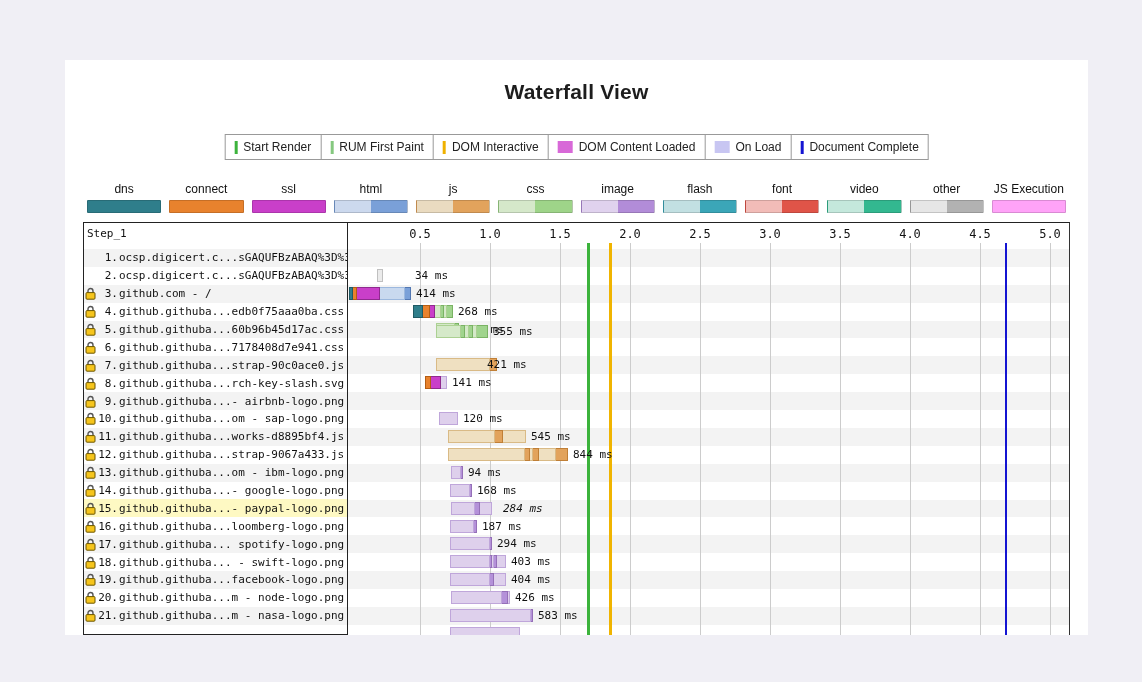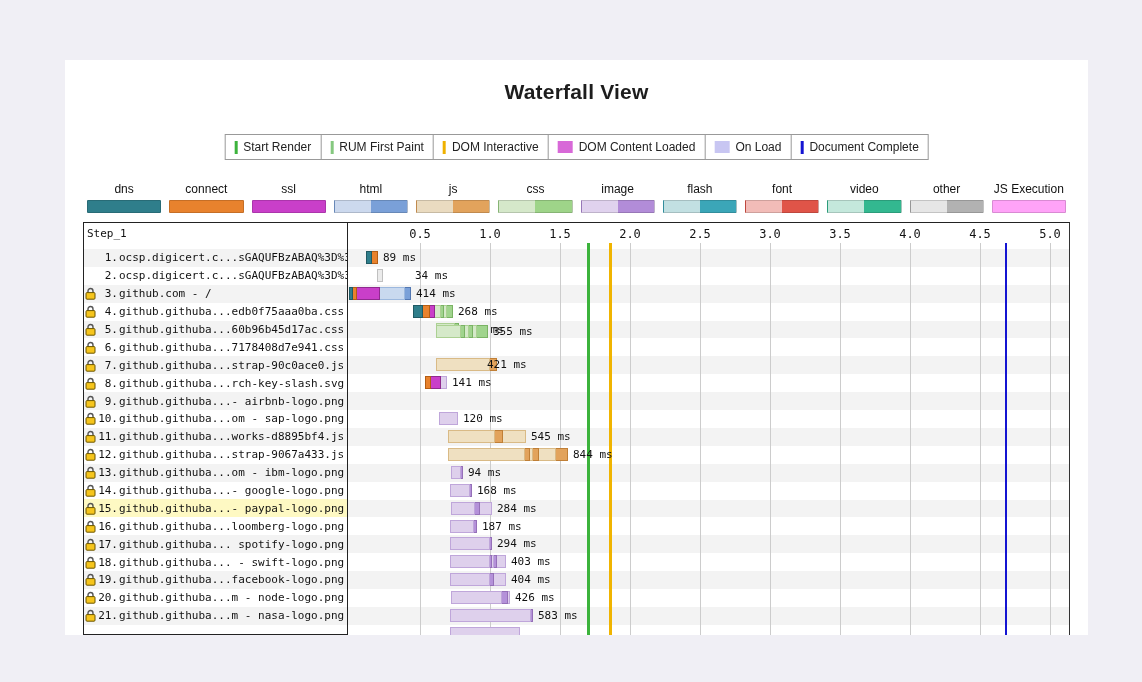--- a/index.html
+++ b/index.html
@@ -400,27 +400,20 @@
         <div class="tick-label" style="left: 470px;">3.5</div>
         <div class="gridline" style="left: 562px;"></div>
         <div class="tick-label" style="left: 540px;">4.0</div>
         <div class="gridline" style="left: 632px;"></div>
         <div class="tick-label" style="left: 610px;">4.5</div>
         <div class="gridline" style="left: 702px;"></div>
         <div class="tick-label" style="left: 680px;">5.0</div>
         <div class="marker" style="left: 238.6px; width: 3px; background: rgb(60, 179, 60);"></div>
         <div class="marker" style="left: 261px; width: 3px; background: rgb(240, 180, 0);"></div>
         <div class="marker" style="left: 657.2px; width: 2px; background: rgb(20, 20, 210);"></div>
-        <div class="wrow" style="top: 26px;">
-          <div class="bar" style="left: 18px;">
-            <div class="seg" style="width: 6px; background: linear-gradient(rgb(47, 126, 139), rgb(47, 126, 139)) rgb(47, 126, 139); border-color: rgb(32, 90, 100);"></div>
-            <div class="seg" style="width: 6px; background: linear-gradient(rgb(232, 130, 45), rgb(232, 130, 45)) rgb(232, 130, 45); border-color: rgb(180, 93, 20);"></div>
-          </div>
-          <div class="bar-label" style="left: 35px;">89 ms</div>
-        </div>
         <div class="wrow" style="top: 43.9px;">
           <div class="bar" style="left: 29px;">
             <div class="seg" style="width: 6px; background: linear-gradient(rgb(235, 235, 235), rgb(235, 235, 235)) rgb(235, 235, 235); border-color: rgb(192, 192, 192);"></div>
           </div>
           <div class="bar-label" style="left: 40px; margin-left: 27px;">34 ms</div>
         </div>
         <div class="wrow" style="top: 61.8px;">
           <div class="bar" style="left: 1px;">
             <div class="seg" style="width: 4px; background: linear-gradient(rgb(47, 126, 139), rgb(47, 126, 139)) rgb(47, 126, 139); border-color: rgb(32, 90, 100);"></div>
             <div class="seg" style="width: 4px; background: linear-gradient(rgb(232, 130, 45), rgb(232, 130, 45)) rgb(232, 130, 45); border-color: rgb(180, 93, 20);"></div>
@@ -513,21 +506,21 @@
             <div class="seg" style="width: 2px; background: linear-gradient(rgb(180, 145, 217), rgb(180, 145, 217)) rgb(180, 145, 217); border-color: rgb(149, 112, 184);"></div>
           </div>
           <div class="bar-label" style="left: 129px;">168 ms</div>
         </div>
         <div class="wrow" style="top: 276.6px;">
           <div class="bar" style="left: 103px;">
             <div class="seg" style="width: 24px; background: linear-gradient(rgb(222, 208, 236), rgb(222, 208, 236)) rgb(222, 208, 236); border-color: rgb(191, 166, 218);"></div>
             <div class="seg" style="width: 5px; background: linear-gradient(rgb(180, 145, 217), rgb(180, 145, 217)) rgb(180, 145, 217); border-color: rgb(149, 112, 184);"></div>
             <div class="seg" style="width: 12px; background: linear-gradient(rgb(222, 208, 236), rgb(222, 208, 236)) rgb(222, 208, 236); border-color: rgb(191, 166, 218);"></div>
           </div>
-          <div class="bar-label" style="left: 149px;">284 ms</div>
+          <div class="bar-label" style="left: 155px; font-style: italic;">284 ms</div>
         </div>
         <div class="wrow" style="top: 294.5px;">
           <div class="bar" style="left: 102px;">
             <div class="seg" style="width: 24px; background: linear-gradient(rgb(222, 208, 236), rgb(222, 208, 236)) rgb(222, 208, 236); border-color: rgb(191, 166, 218);"></div>
             <div class="seg" style="width: 3px; background: linear-gradient(rgb(180, 145, 217), rgb(180, 145, 217)) rgb(180, 145, 217); border-color: rgb(149, 112, 184);"></div>
           </div>
           <div class="bar-label" style="left: 134px;">187 ms</div>
         </div>
         <div class="wrow" style="top: 312.4px;">
           <div class="bar" style="left: 102px;">

